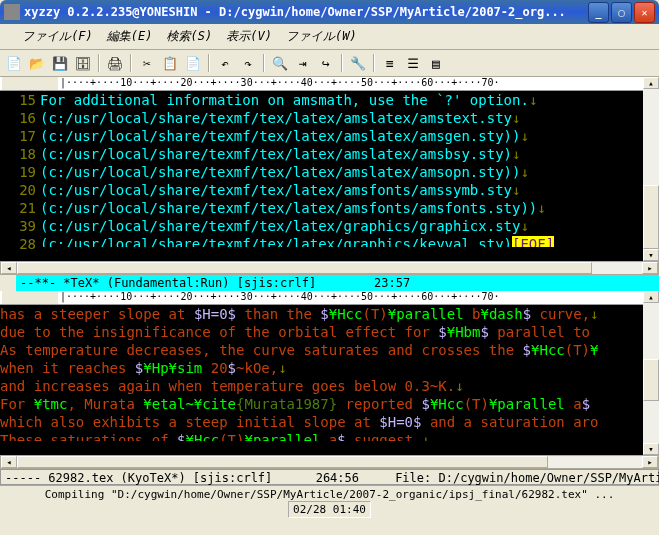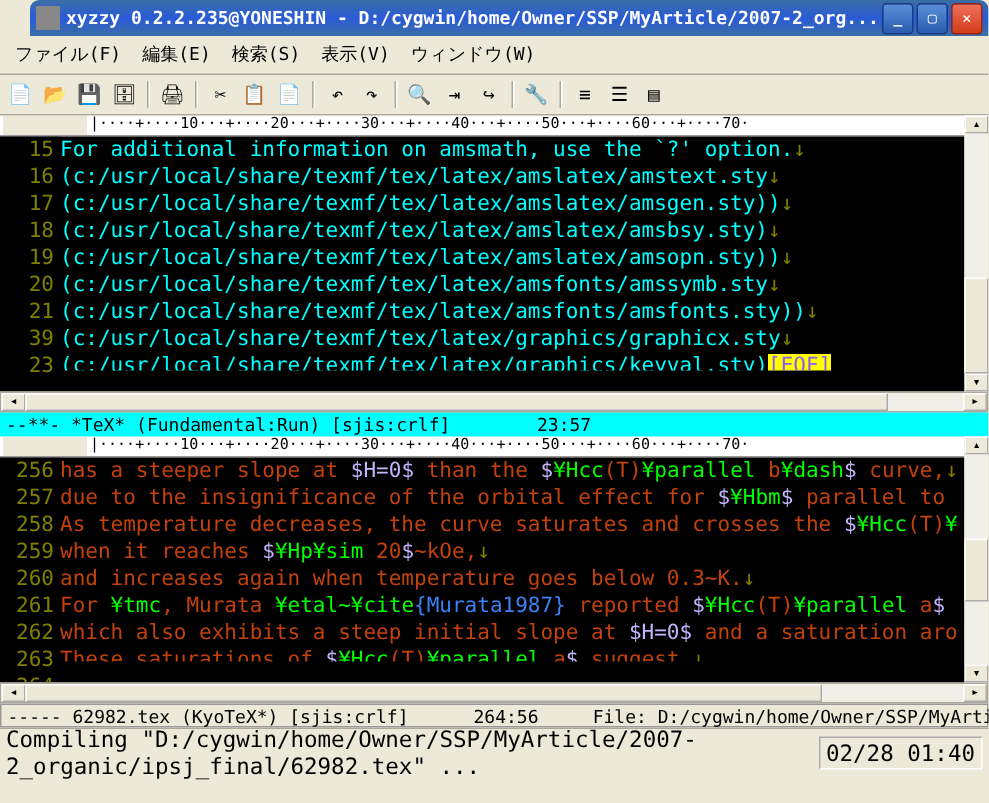--- a/index.html
+++ b/index.html
@@ -1,48 +1,48 @@
 <!DOCTYPE html>
 <html><head>
 <meta charset="utf-8">
 <style>
 * { margin: 0; padding: 0; box-sizing: border-box; font-family: "MS Gothic", monospace; }
 body { background: #ece9d8; width: 659px; height: 535px; overflow: hidden; font-size: 12px; }
-.titlebar { background: linear-gradient(to bottom, #3a6ea5 0%, #2a5bd7 50%, #3a6ea5 100%); height: 24px; display: flex; align-items: center; padding: 0 4px; color: #fff; font-weight: bold; border-radius: 6px 6px 0 0; margin-left: 20px; }
+.titlebar { background: linear-gradient(to bottom, #3a6ea5 0%, #2a5bd7 50%, #3a6ea5 100%); height: 24px; display: flex; align-items: center; padding: 0 4px; color: #fff; font-weight: bold; border-radius: 6px 6px 0 0; }
 .titlebar-icon { width: 16px; height: 16px; background: #888; margin-right: 4px; display: inline-block; }
 .titlebar-text { flex: 1; font-size: 12px; white-space: nowrap; overflow: hidden; }
 .win-buttons { display: flex; gap: 2px; }
 .win-btn { width: 21px; height: 21px; background: linear-gradient(to bottom, #5a8fd6, #2a5bb0); border: 1px solid #1a3a80; border-radius: 3px; display: flex; align-items: center; justify-content: center; color: #fff; font-size: 10px; font-weight: bold; }
 .win-btn.close { background: linear-gradient(to bottom, #f0705a, #d13d1a); border-color: #a02010; }
-.menubar { background: #ece9d8; padding: 2px 4px; display: flex; gap: 2px; font-size: 12px; border-bottom: 1px solid #aca899; }
+.menubar { background: #ece9d8; padding: 2px 16px; display: flex; gap: 2px; font-size: 12px; border-bottom: 1px solid #aca899; font-style: italic; }
 .menu-item { padding: 2px 6px; cursor: pointer; }
 .toolbar { background: #ece9d8; padding: 3px 4px; display: flex; gap: 3px; border-bottom: 1px solid #aca899; align-items: center; }
 .tool-btn { width: 20px; height: 20px; display: flex; align-items: center; justify-content: center; font-size: 13px; cursor: pointer; }
 .tool-sep { width: 2px; height: 18px; border-left: 1px solid #aca899; border-right: 1px solid #fff; margin: 0 2px; }
 .ruler { background: #fff; height: 14px; border-bottom: 1px solid #999; font-family: monospace; font-size: 10px; color: #000; overflow: hidden; white-space: pre; padding-left: 2px; display: flex; }
 .ruler-gutter { width: 56px; background: #ece9d8; }
 .ruler-body { flex: 1; text-align: left; padding-left: 2px; letter-spacing: 0; }
 .editor-pane { background: #000; overflow: hidden; position: relative; }
 .pane1 { height: 170px; }
 .pane2 { height: 150px; }
 .editor-content { display: flex; height: calc(100% - 14px); }
 .gutter { width: 40px; background: #000; color: #808000; text-align: right; padding-right: 4px; font-family: monospace; font-size: 14px; line-height: 18px; }
 .lines { flex: 1; font-family: monospace; font-size: 14px; line-height: 18px; white-space: pre; overflow: hidden; }
 .line { height: 18px; }
-.t-cyan { color: #00ffff; } .t-yellow { color: #3b82f6; } .t-green { color: #00ff00; } .t-orange { color: #c4b5fd; } .t-eof { background: #ffff00; color: #8b5cf6; text-align: right; } .t-norm { color: #c2410c; } .t-nl { color: #808000; }
+.t-cyan { color: #00ffff; } .t-yellow { color: #4d7c0f; } .t-green { color: #00ff00; } .t-orange { color: #c4b5fd; } .t-eof { background: #ffff00; color: #701a75; text-align: right; } .t-norm { color: #c2410c; } .t-nl { color: #808000; }
 .hscroll { height: 14px; background: #ece9d8; display: flex; border: 1px solid #aca899; }
 .sb-arrow { width: 16px; background: #ece9d8; border: 1px outset #fff; display: flex; align-items: center; justify-content: center; font-size: 9px; }
 .sb-track { flex: 1; background: #f0f0e8; position: relative; }
 .sb-thumb { position: absolute; top: 0; bottom: 0; background: #ece9d8; border: 1px outset #fff; left: 0; }
 .vscroll { width: 16px; background: #ece9d8; display: flex; flex-direction: column; }
 .vscroll .track { flex: 1; position: relative; background: #f0f0e8; }
 .vscroll .vthumb { position: absolute; left: 0; right: 0; background: #ece9d8; border: 1px outset #fff; }
-.modeline { background: #00ffff; color: #000; font-family: monospace; font-size: 12px; padding: 1px 4px; height: 16px; white-space: pre; }
+.modeline { background: #00ffff; color: #000; font-family: monospace; font-size: 12px; padding: 1px 4px; height: 16px; white-space: pre; margin-left: 16px; }
 .modeline2 { background: #ece9d8; border: 1px solid #999; color: #000; font-family: monospace; font-size: 12px; padding: 1px 4px; height: 16px; white-space: pre; }
-.statusbar { background: #ece9d8; display: flex; align-items: center; padding: 16px 4px; font-size: 15px; border-top: 1px solid #aca899; height: 20px; }
+.statusbar { background: #ece9d8; display: flex; align-items: center; padding: 2px 4px; font-size: 11px; border-top: 1px solid #aca899; height: 20px; flex-direction: column; }
 .status-msg { flex: 1; }
 .status-time { border: 1px inset #fff; padding: 1px 4px; }
 .editor-row { display: flex; }
 .editor-left { flex: 1; overflow: hidden; }
 </style>
 </head>
 <body>
 
 <div class="titlebar">
   <span class="titlebar-icon"></span>
@@ -52,21 +52,21 @@
     <div class="win-btn">▢</div>
     <div class="win-btn close">✕</div>
   </div>
 </div>
 
 <div class="menubar">
   <span class="menu-item">ファイル(F)</span>
   <span class="menu-item">編集(E)</span>
   <span class="menu-item">検索(S)</span>
   <span class="menu-item">表示(V)</span>
-  <span class="menu-item">ウィンドウ(W)</span>
+  <span class="menu-item">ファイル(W)</span>
 </div>
 
 <div class="toolbar">
   <div class="tool-btn">📄</div>
   <div class="tool-btn">📂</div>
   <div class="tool-btn">💾</div>
   <div class="tool-btn">🗄</div>
   <div class="tool-sep"></div>
   <div class="tool-btn">🖨</div>
   <div class="tool-sep"></div>
@@ -98,21 +98,21 @@
       <div class="editor-content">
         <div class="gutter" id="gutter1">
             <div>15</div>
             <div>16</div>
             <div>17</div>
             <div>18</div>
             <div>19</div>
             <div>20</div>
             <div>21</div>
             <div>39</div>
-            <div>23</div>
+            <div>28</div>
           </div>
         <div class="lines" id="lines1"><div class="line"><span class="t-cyan">For additional information on amsmath, use the `?' option.</span><span class="t-nl">↓</span></div><div class="line"><span class="t-cyan">(c:/usr/local/share/texmf/tex/latex/amslatex/amstext.sty</span><span class="t-nl">↓</span></div><div class="line"><span class="t-cyan">(c:/usr/local/share/texmf/tex/latex/amslatex/amsgen.sty))</span><span class="t-nl">↓</span></div><div class="line"><span class="t-cyan">(c:/usr/local/share/texmf/tex/latex/amslatex/amsbsy.sty)</span><span class="t-nl">↓</span></div><div class="line"><span class="t-cyan">(c:/usr/local/share/texmf/tex/latex/amslatex/amsopn.sty))</span><span class="t-nl">↓</span></div><div class="line"><span class="t-cyan">(c:/usr/local/share/texmf/tex/latex/amsfonts/amssymb.sty</span><span class="t-nl">↓</span></div><div class="line"><span class="t-cyan">(c:/usr/local/share/texmf/tex/latex/amsfonts/amsfonts.sty))</span><span class="t-nl">↓</span></div><div class="line"><span class="t-cyan">(c:/usr/local/share/texmf/tex/latex/graphics/graphicx.sty</span><span class="t-nl">↓</span></div><div class="line"><span class="t-cyan">(c:/usr/local/share/texmf/tex/latex/graphics/keyval.sty)</span><span class="t-eof">[EOF]</span></div></div>
       </div>
     </div>
   </div>
   <div class="vscroll" style="height:184px;">
     <div class="sb-arrow">▴</div>
     <div class="track">
         <div class="vthumb" style="top:60%;height:40%"></div>
       </div>
@@ -129,31 +129,20 @@
 <div class="modeline">--**- *TeX* (Fundamental:Run) [sjis:crlf]        23:57</div>
 
 <div class="editor-row">
   <div class="editor-left">
     <div class="ruler">
       <div class="ruler-gutter"></div>
       <div class="ruler-body">|····+····10···+····20···+····30···+····40···+····50···+····60···+····70·</div>
     </div>
     <div class="editor-pane pane2">
       <div class="editor-content">
-        <div class="gutter" id="gutter2">
-            <div>256</div>
-            <div>257</div>
-            <div>258</div>
-            <div>259</div>
-            <div>260</div>
-            <div>261</div>
-            <div>262</div>
-            <div>263</div>
-            <div>264</div>
-          </div>
         <div class="lines" id="lines2"><div class="line"><span class="t-norm">has a steeper slope at </span><span class="t-orange">$H=0$</span><span class="t-norm"> than the </span><span class="t-orange">$</span><span class="t-green">¥Hcc</span><span class="t-norm">(T)</span><span class="t-green">¥parallel</span><span class="t-norm"> b</span><span class="t-green">¥dash</span><span class="t-orange">$</span><span class="t-norm"> curve,</span><span class="t-nl">↓</span></div><div class="line"><span class="t-norm">due to the insignificance of the orbital effect for </span><span class="t-orange">$</span><span class="t-green">¥Hbm</span><span class="t-orange">$</span><span class="t-norm"> parallel to </span></div><div class="line"><span class="t-norm">As temperature decreases, the curve saturates and crosses the </span><span class="t-orange">$</span><span class="t-green">¥Hcc</span><span class="t-norm">(T)</span><span class="t-green">¥</span></div><div class="line"><span class="t-norm">when it reaches </span><span class="t-orange">$</span><span class="t-green">¥Hp¥sim</span><span class="t-norm"> 20</span><span class="t-orange">$</span><span class="t-norm">~kOe,</span><span class="t-nl">↓</span></div><div class="line"><span class="t-norm">and increases again when temperature goes below 0.3~K.</span><span class="t-nl">↓</span></div><div class="line"><span class="t-norm">For </span><span class="t-green">¥tmc</span><span class="t-norm">, Murata </span><span class="t-green">¥etal~¥cite</span><span class="t-yellow">{Murata1987}</span><span class="t-norm"> reported </span><span class="t-orange">$</span><span class="t-green">¥Hcc</span><span class="t-norm">(T)</span><span class="t-green">¥parallel</span><span class="t-norm"> a</span><span class="t-orange">$</span></div><div class="line"><span class="t-norm">which also exhibits a steep initial slope at </span><span class="t-orange">$H=0$</span><span class="t-norm"> and a saturation aro</span></div><div class="line"><span class="t-norm">These saturations of </span><span class="t-orange">$</span><span class="t-green">¥Hcc</span><span class="t-norm">(T)</span><span class="t-green">¥parallel</span><span class="t-norm"> a</span><span class="t-orange">$</span><span class="t-norm"> suggest </span><span class="t-nl">↓</span></div></div>
       </div>
     </div>
   </div>
   <div class="vscroll" style="height:164px;">
     <div class="sb-arrow">▴</div>
     <div class="track">
         <div class="vthumb" style="top:40%;height:30%"></div>
       </div>
     <div class="sb-arrow">▾</div>

